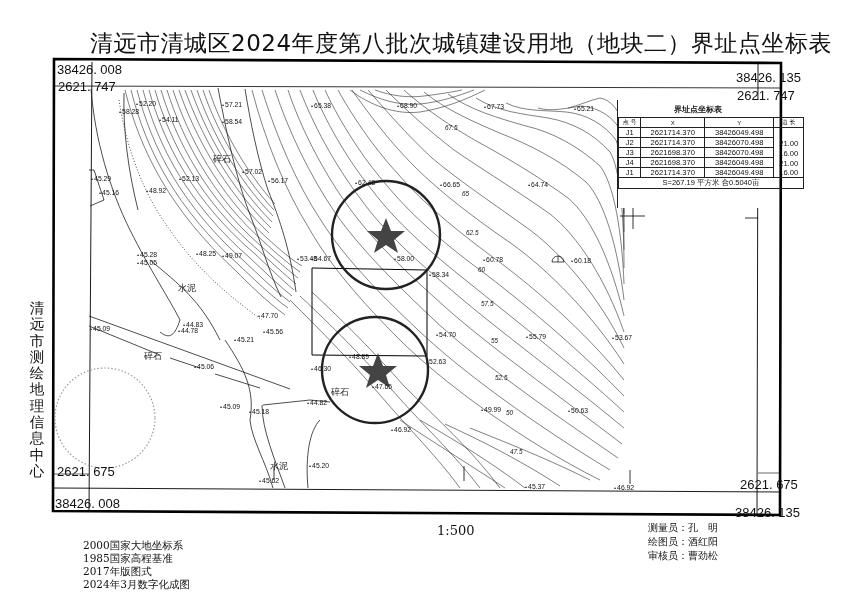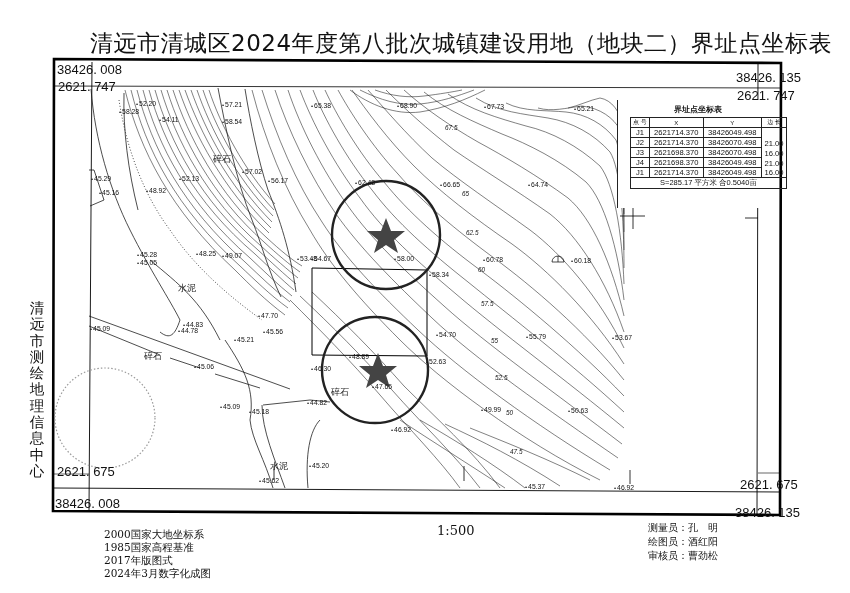--- a/index.html
+++ b/index.html
@@ -5,28 +5,28 @@
   html, body { margin: 0; padding: 0; background: #fff; }
   body { width: 850px; height: 593px; position: relative; overflow: hidden;
          font-family: "DejaVu Serif", "Liberation Serif", serif; color: #111; }
   .title { position: absolute; left: 90px; top: 28px; font-size: 23px; letter-spacing: 0.5px;
            font-family: "DejaVu Sans", "Liberation Sans", sans-serif; white-space: nowrap; }
   .map { position: absolute; left: 0; top: 0; }
   .coord { position: absolute; font-family: "Liberation Sans", "DejaVu Sans", sans-serif;
            font-size: 13px; white-space: nowrap; }
   .side-org { position: absolute; left: 29px; top: 300px; width: 16px; font-size: 14.5px;
               line-height: 16.3px; font-family: "DejaVu Sans", sans-serif; text-align: center; }
-  .footer-left { position: absolute; left: 83px; top: 528px; font-size: 10.5px; line-height: 13px; margin-left: 21px; }
+  .footer-left { position: absolute; left: 83px; top: 539px; font-size: 10.5px; line-height: 13px; }
   .scale { position: absolute; left: 410px; top: 523px; font-size: 13px; margin-left: 27px; }
   .footer-right { position: absolute; left: 648px; top: 521px; font-size: 10px; line-height: 14px; }
   .coord-table { position: absolute; left: 617px; top: 100px; width: 160px; height: 108px;
                  border-left: 1px solid #222; background: #fff;
                  font-family: "Liberation Sans", "DejaVu Sans", sans-serif; }
   .coord-table .tcaption { text-align: center; font-size: 8px; font-weight: bold; margin-top: 4px; margin-bottom: 2px; }
-  .coord-table table { border-collapse: collapse; margin-left: 12px; width: 157px; font-size: 7.6px; }
+  .coord-table table { border-collapse: collapse; margin-left: 0; width: 186px; font-size: 7.6px; }
   .coord-table td, .coord-table th { border: 1px solid #222; padding: 0 1px; height: 9px; text-align: center; font-weight: normal; }
   .coord-table th { font-size: 6px; }
   .coord-table .dist { border-top: none; border-bottom: none; vertical-align: bottom; }
   .coord-table .area td { font-size: 7.5px; }
   .spot { position: absolute; font-family: "Liberation Sans", sans-serif; font-size: 6.8px; white-space: nowrap; }
   .spot::before { content: "•"; font-size: 6px; margin-right: 1px; }
   .clabel { position: absolute; font-family: "Liberation Sans", sans-serif; font-size: 6.4px; font-style: italic; white-space: nowrap; }
   .tlabel { position: absolute; font-size: 9px; white-space: nowrap; color: #222; }
 </style>
 </head>
@@ -177,21 +177,21 @@
       <td>38426049.498</td>
       <td class="dist">21.00</td>
     </tr>
     <tr>
       <td>J1</td>
       <td>2621714.370</td>
       <td>38426049.498</td>
       <td class="dist">16.00</td>
     </tr>
     <tr class="area">
-      <td colspan="4">S=285.17 平方米 合0.5040亩</td>
+      <td colspan="4">S=267.19 平方米 合0.5040亩</td>
     </tr>
   </tbody>
     </table>
 </div>
 
 <div id="spots">
     <span class="spot" style="left: 136px; top: 100px;">52.20</span>
     <span class="spot" style="left: 119px; top: 108px;">58.28</span>
     <span class="spot" style="left: 159px; top: 116px;">54.11</span>
     <span class="spot" style="left: 222px; top: 101px;">57.21</span>

